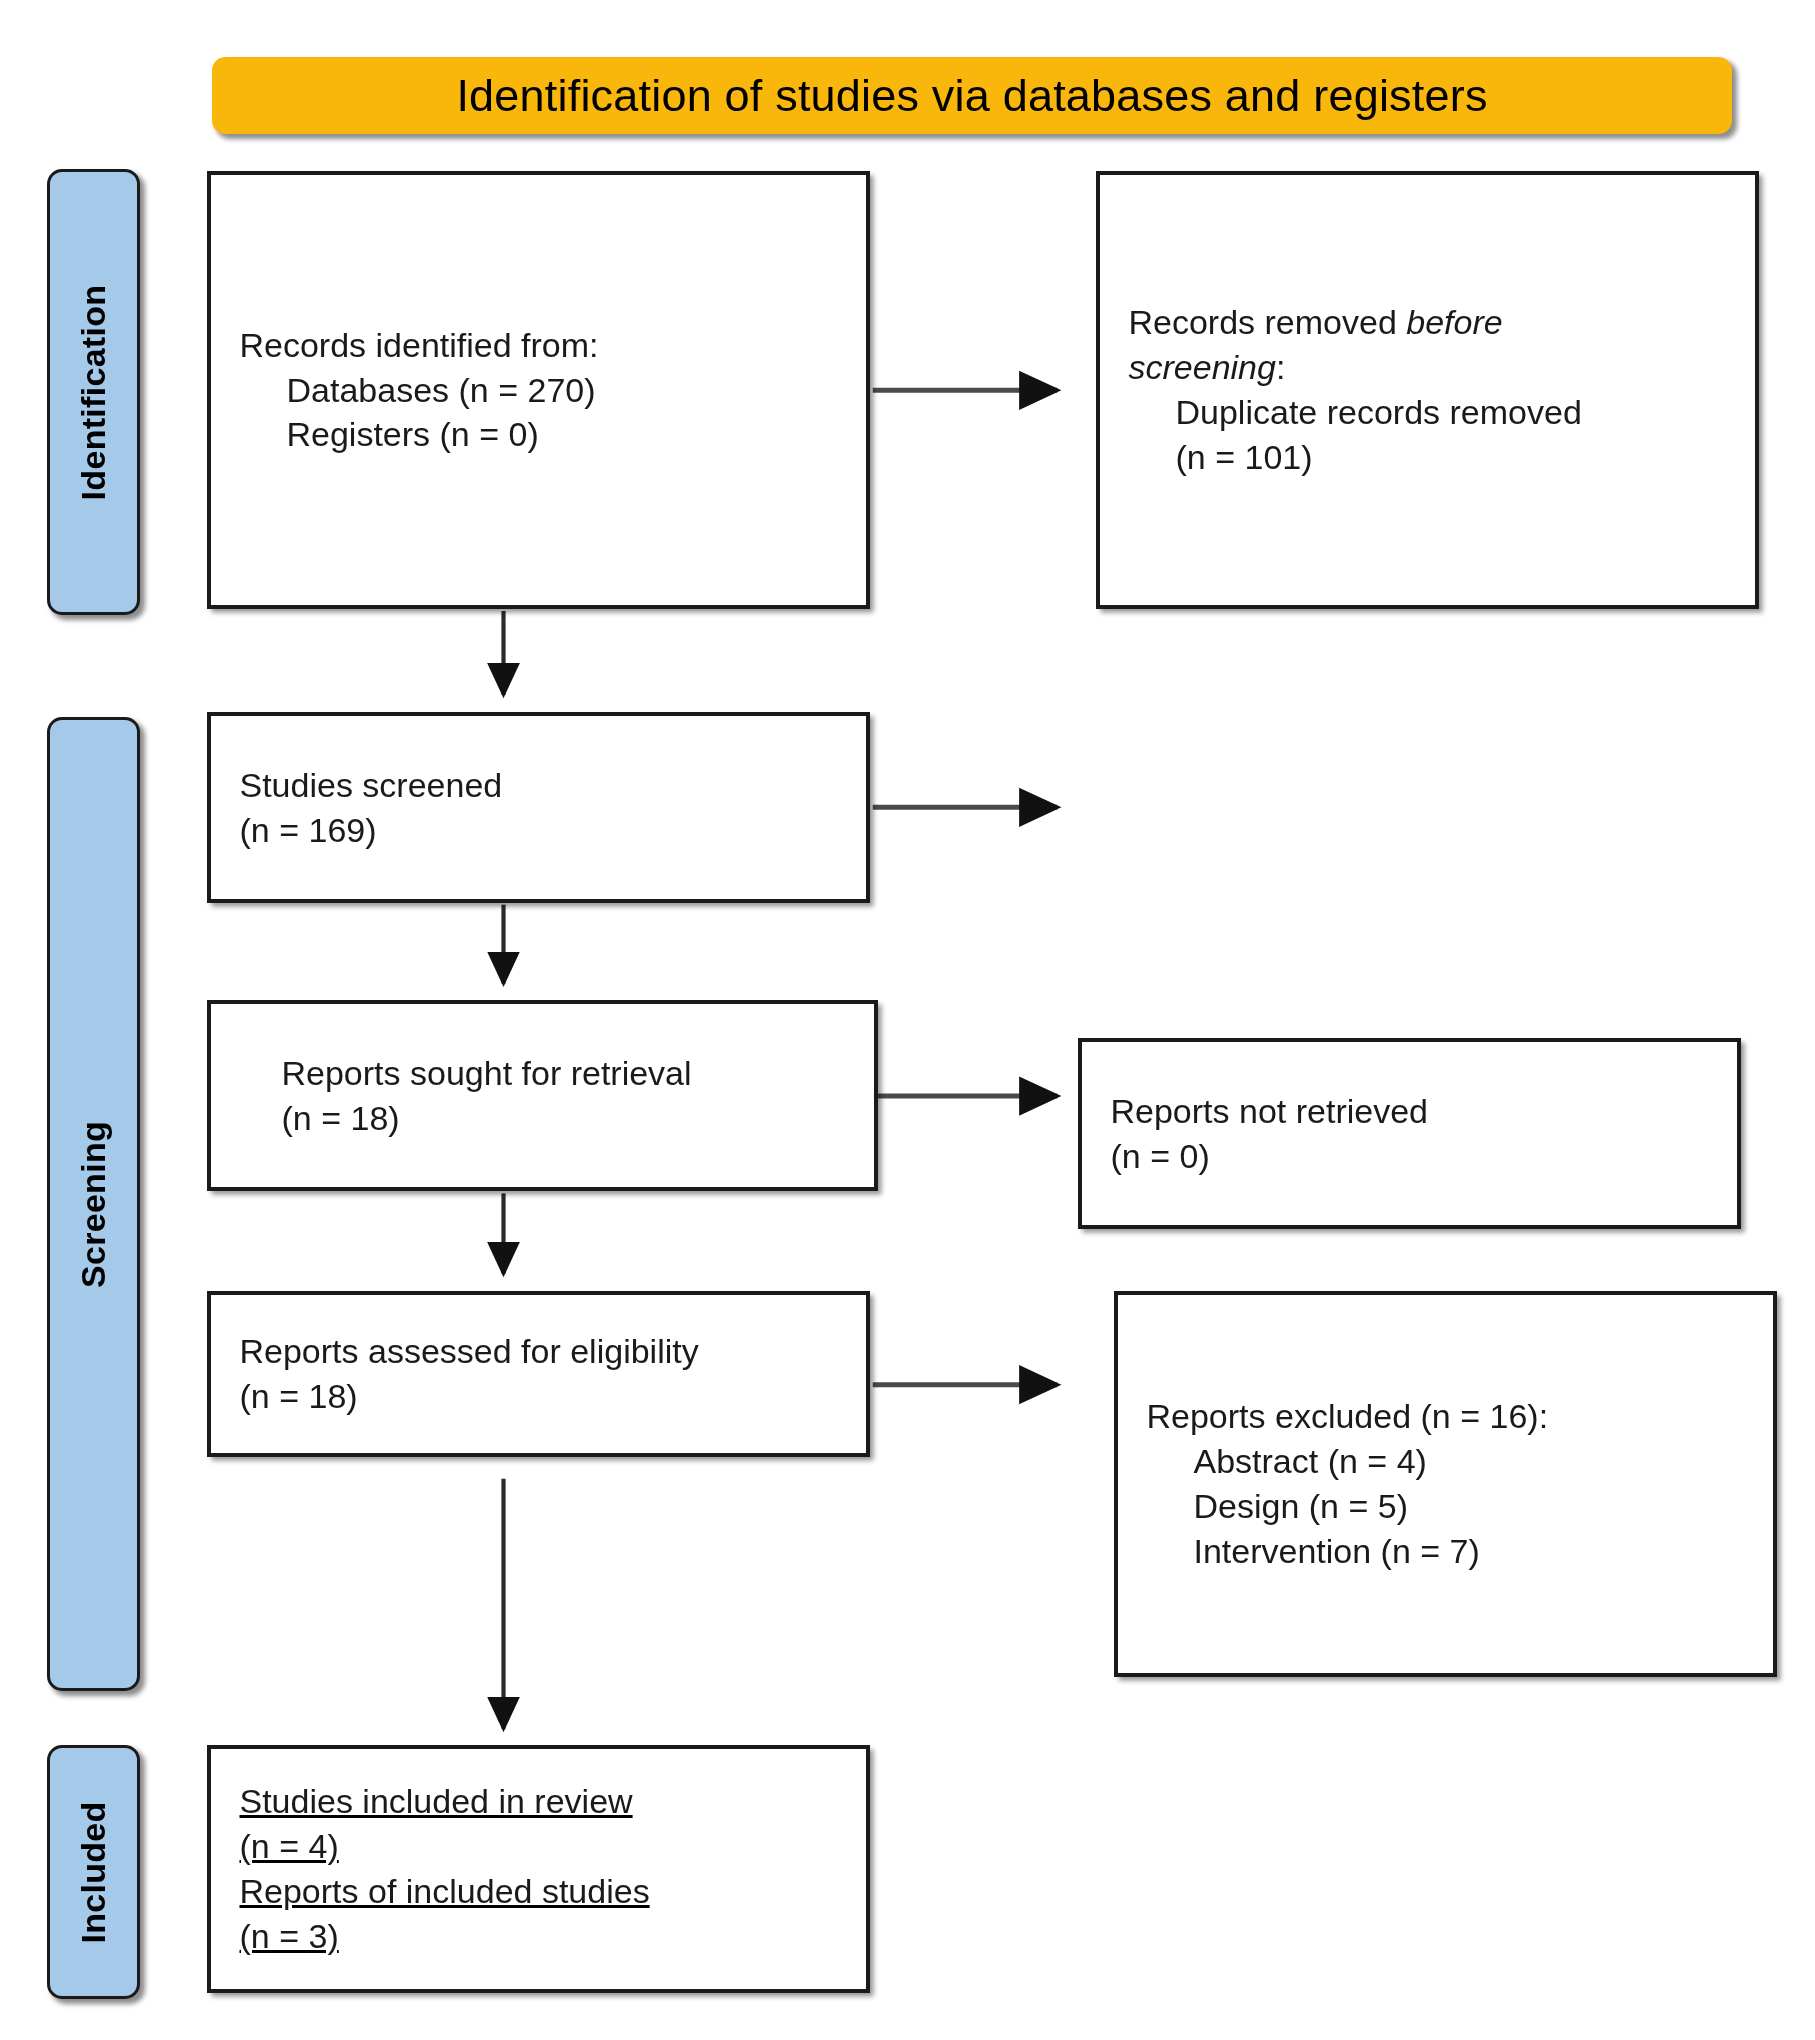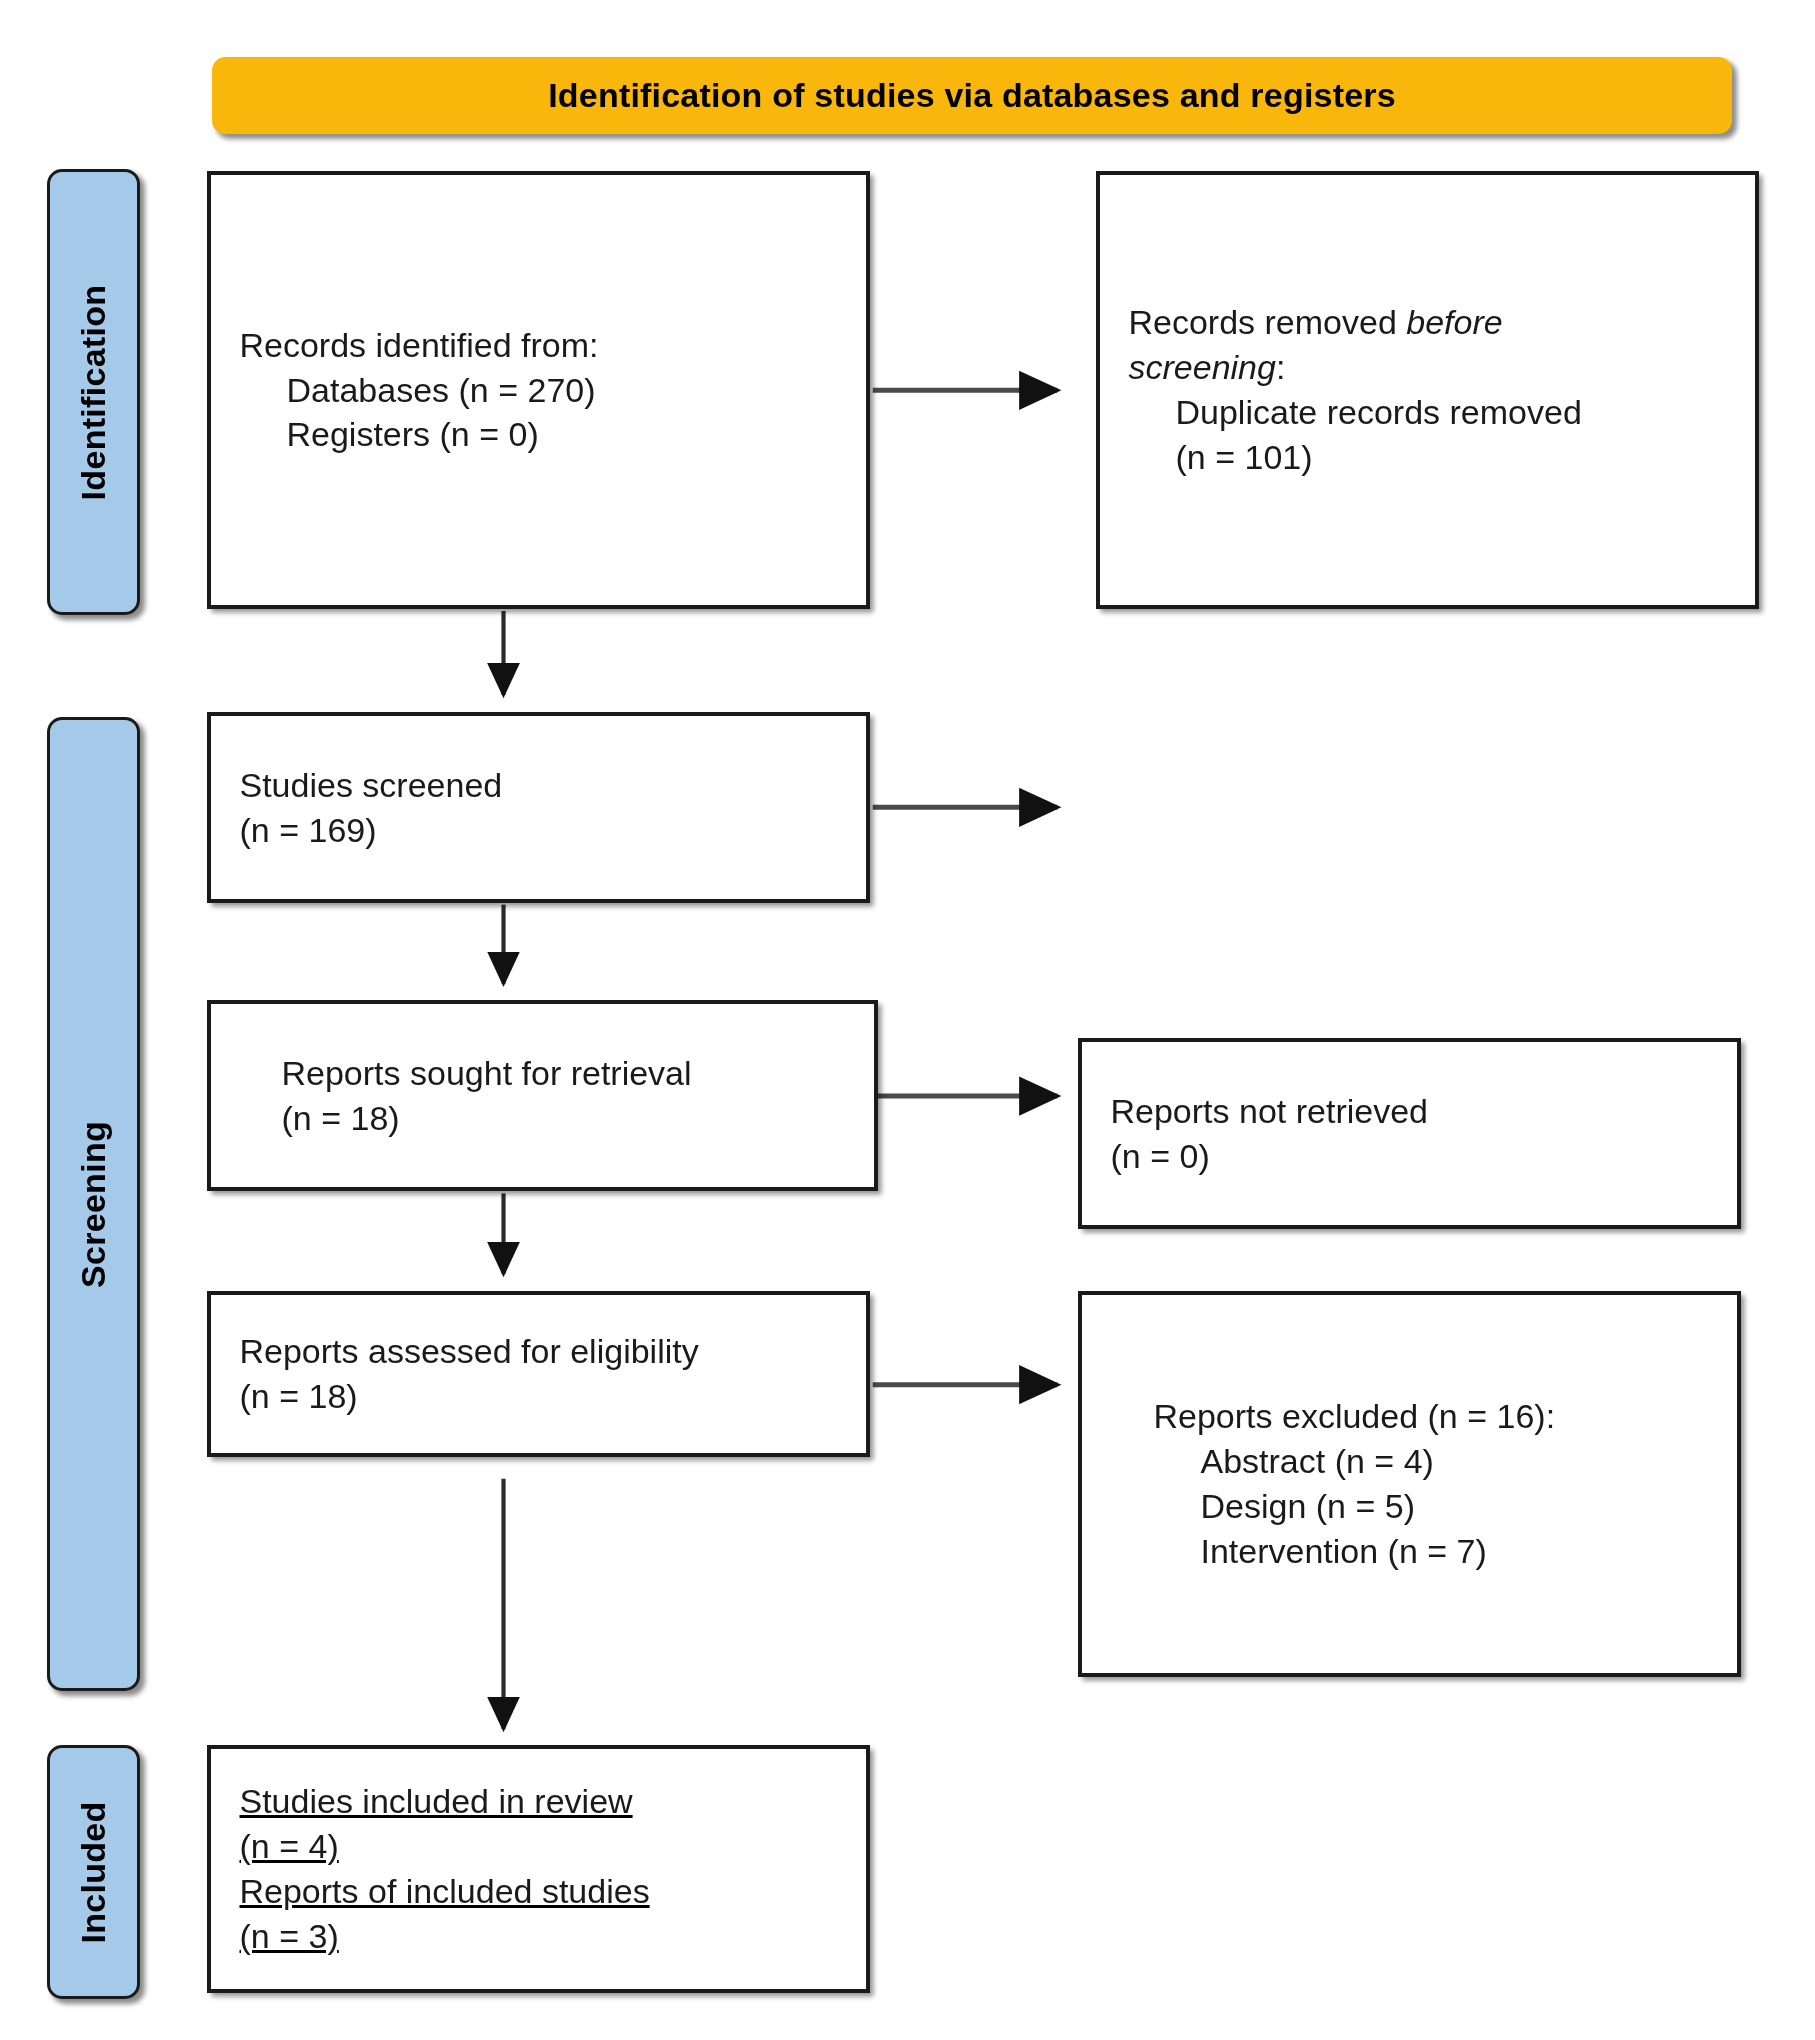--- a/index.html
+++ b/index.html
@@ -29,22 +29,22 @@
     width: 1520px;
     height: 77px;
     background: #fab70b;
     border-radius: 13.4px;
     box-shadow: 4.2px 4.2px 5px rgba(0,0,0,0.45);
     display: flex;
     align-items: center;
     justify-content: center;
   }
   .banner-title {
-    font-size: 34px;
-    font-weight: bold;
+    font-size: 45px;
+    font-weight: normal;
     color: #000000;
     letter-spacing: 0.2px;
     text-align: left;
     white-space: nowrap;
   }
 
   
   .stage {
     position: absolute;
     background: #a5c9e8;
@@ -93,21 +93,21 @@
   #box-identified  { left: 207px; top: 171px;  width: 663px; height: 438px; }
   #box-screened    { left: 207px; top: 712px;  width: 663px; height: 191px; }
   #box-sought      { left: 207px; top: 1000px; width: 671px; height: 191px; padding-left: 42px; }
   #box-assessed    { left: 207px; top: 1291px; width: 663px; height: 166px; }
   #box-included    { left: 207px; top: 1745px; width: 663px; height: 248px; text-decoration: underline; }
 
   
   #box-removed     { left: 1096px; top: 171px;  width: 663px; height: 438px; }
   #box-excluded-r  { left: 1078px; top: 712px;  width: 663px; height: 191px; }
   #box-notretr     { left: 1078px; top: 1038px; width: 663px; height: 191px; }
-  #box-repexcluded { left: 1078px; top: 1291px; width: 663px; height: 386px; padding-left: 43px; }
+  #box-repexcluded { left: 1114px; top: 1291px; width: 663px; height: 386px; }
 
   
   #connectors {
     position: absolute;
     left: 0;
     top: 0;
     width: 1816px;
     height: 2041px;
     pointer-events: none;
   }

